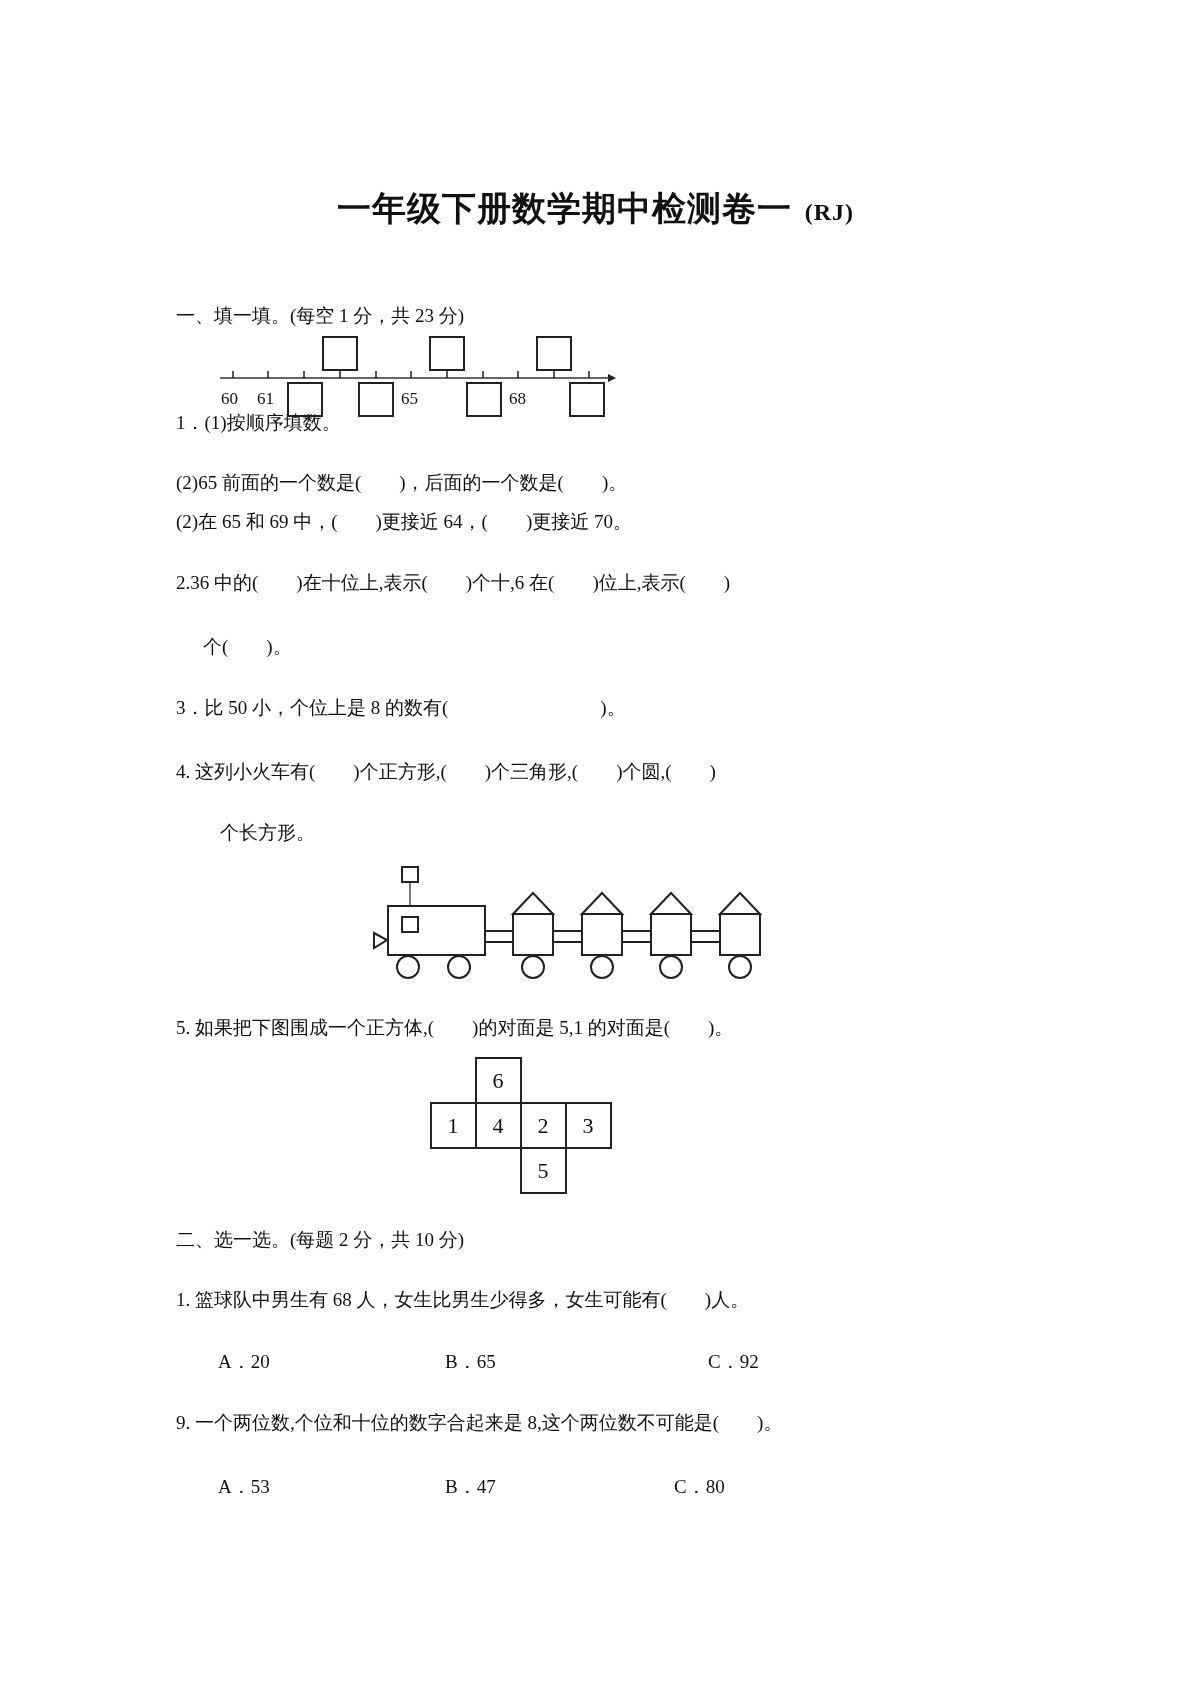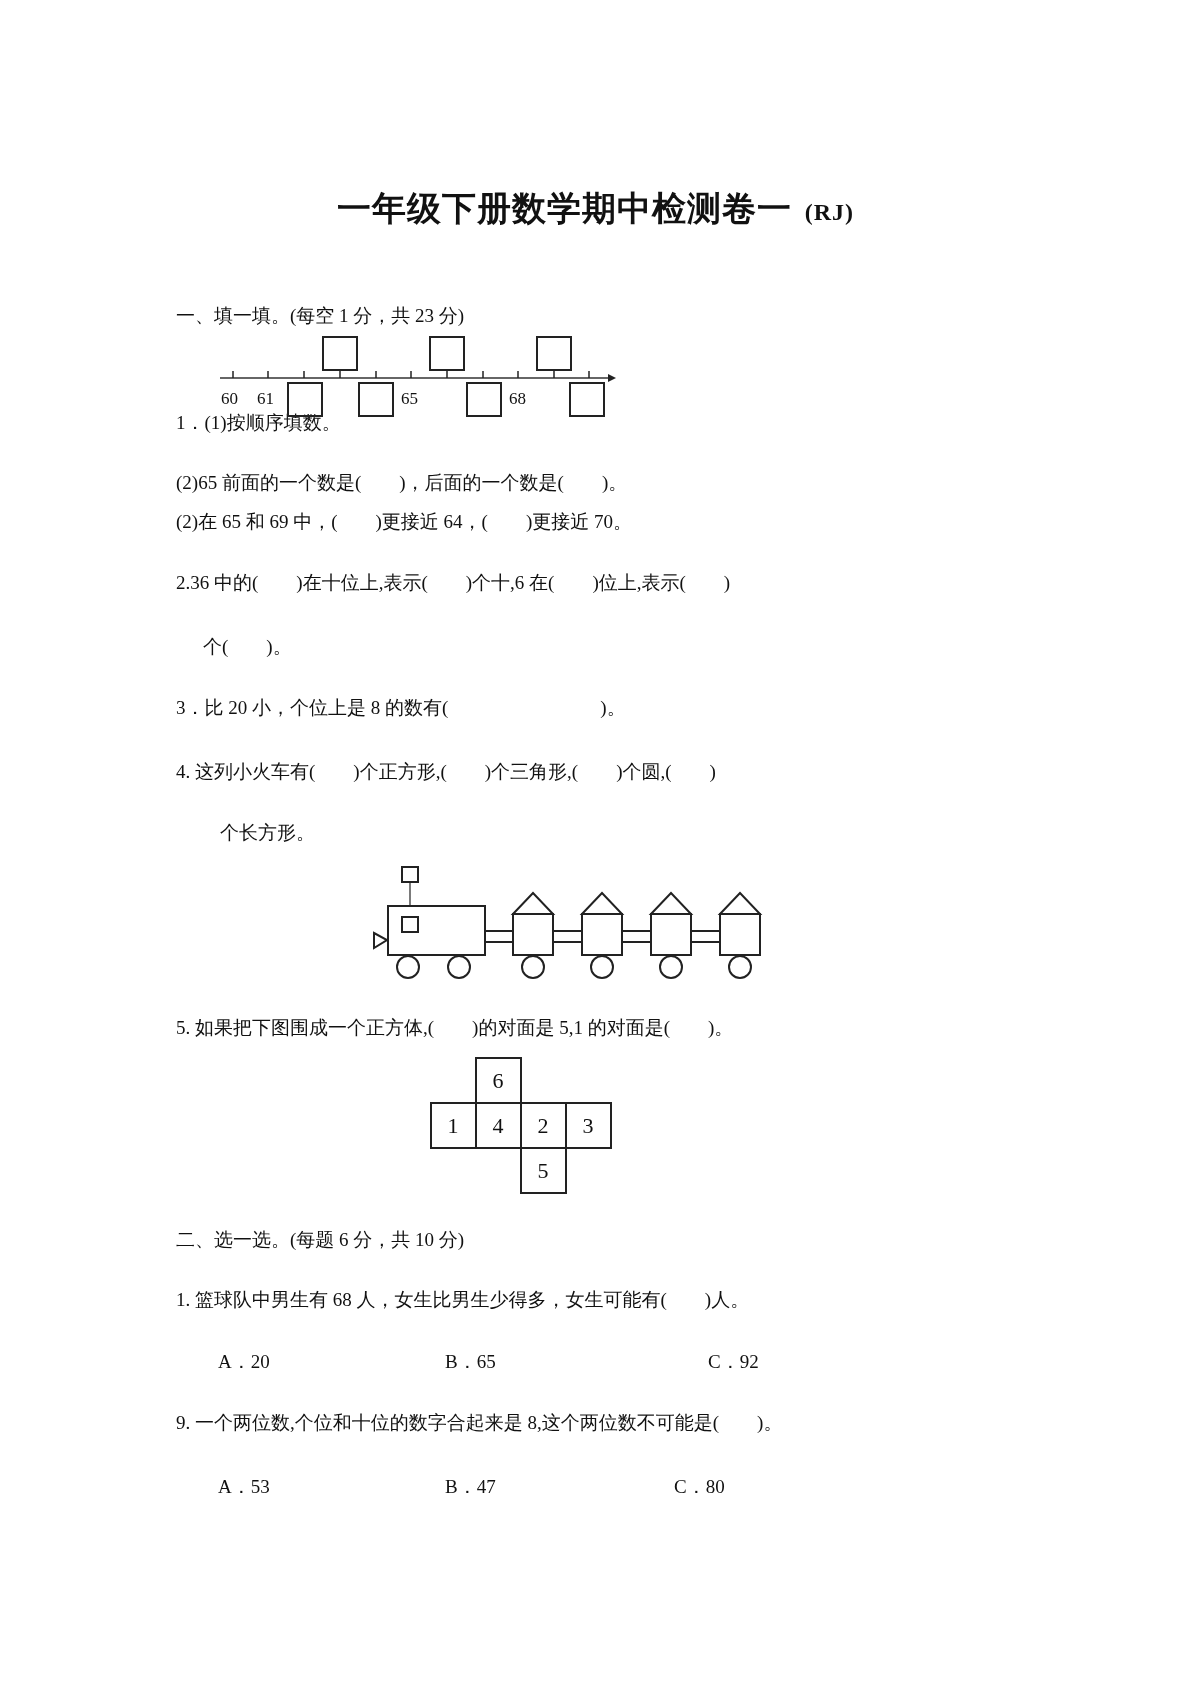--- a/index.html
+++ b/index.html
@@ -52,21 +52,21 @@
     <text x="257" y="404">61</text>
     <text x="401" y="404">65</text>
     <text x="509" y="404">68</text>
   </g>
 </svg>
 
 <div class="abs line" style="left:176px; top:443px;margin-top:25px;">(2)65 前面的一个数是(　　)，后面的一个数是(　　)。</div>
 <div class="abs line" style="left:176px; top:507px;">(2)在 65 和 69 中，(　　)更接近 64，(　　)更接近 70。</div>
 <div class="abs line" style="left:176px; top:568px;">2.36 中的(　　)在十位上,表示(　　)个十,6 在(　　)位上,表示(　　)</div>
 <div class="abs line" style="left:203px; top:632px;">个(　　)。</div>
-<div class="abs line" style="left:176px; top:693px;">3．比 20 小，个位上是 8 的数有(　　　　　　　　)。</div>
+<div class="abs line" style="left:176px; top:693px;">3．比 50 小，个位上是 8 的数有(　　　　　　　　)。</div>
 <div class="abs line" style="left:176px; top:757px;">4. 这列小火车有(　　)个正方形,(　　)个三角形,(　　)个圆,(　　)</div>
 <div class="abs line" style="left:220px; top:818px;">个长方形。</div>
 
 <svg class="abs" style="left:0; top:850px;" width="1191" height="140">
   <g fill="none" stroke="#222" stroke-width="2" transform="translate(0,-850)">
     <rect x="402" y="867" width="16" height="15"></rect>
     <line x1="410" y1="882" x2="410" y2="906" stroke-width="1.2"></line>
     <rect x="388" y="906" width="97" height="49"></rect>
     <rect x="402" y="917" width="16" height="15"></rect>
     <polygon points="374,933 387,940 374,948"></polygon>
@@ -109,21 +109,21 @@
   <g transform="translate(0,-1050)" font-size="22" fill="#111" text-anchor="middle">
     <text x="498" y="1088">6</text>
     <text x="453" y="1133">1</text>
     <text x="498" y="1133">4</text>
     <text x="543" y="1133">2</text>
     <text x="588" y="1133">3</text>
     <text x="543" y="1178">5</text>
   </g>
 </svg>
 
-<div class="abs line" style="left:176px; top:1225px;">二、选一选。(每题 6 分，共 10 分)</div>
+<div class="abs line" style="left:176px; top:1225px;">二、选一选。(每题 2 分，共 10 分)</div>
 <div class="abs line" style="left:176px; top:1285px;">1. 篮球队中男生有 68 人，女生比男生少得多，女生可能有(　　)人。</div>
 <div class="abs line" style="left:218px; top:1347px;">A．20</div>
 <div class="abs line" style="left:445px; top:1347px;">B．65</div>
 <div class="abs line" style="left:708px; top:1347px;">C．92</div>
 <div class="abs line" style="left:176px; top:1408px;">9. 一个两位数,个位和十位的数字合起来是 8,这个两位数不可能是(　　)。</div>
 <div class="abs line" style="left:218px; top:1472px;">A．53</div>
 <div class="abs line" style="left:445px; top:1472px;">B．47</div>
 <div class="abs line" style="left:674px; top:1472px;">C．80</div>
 
 </body></html>

